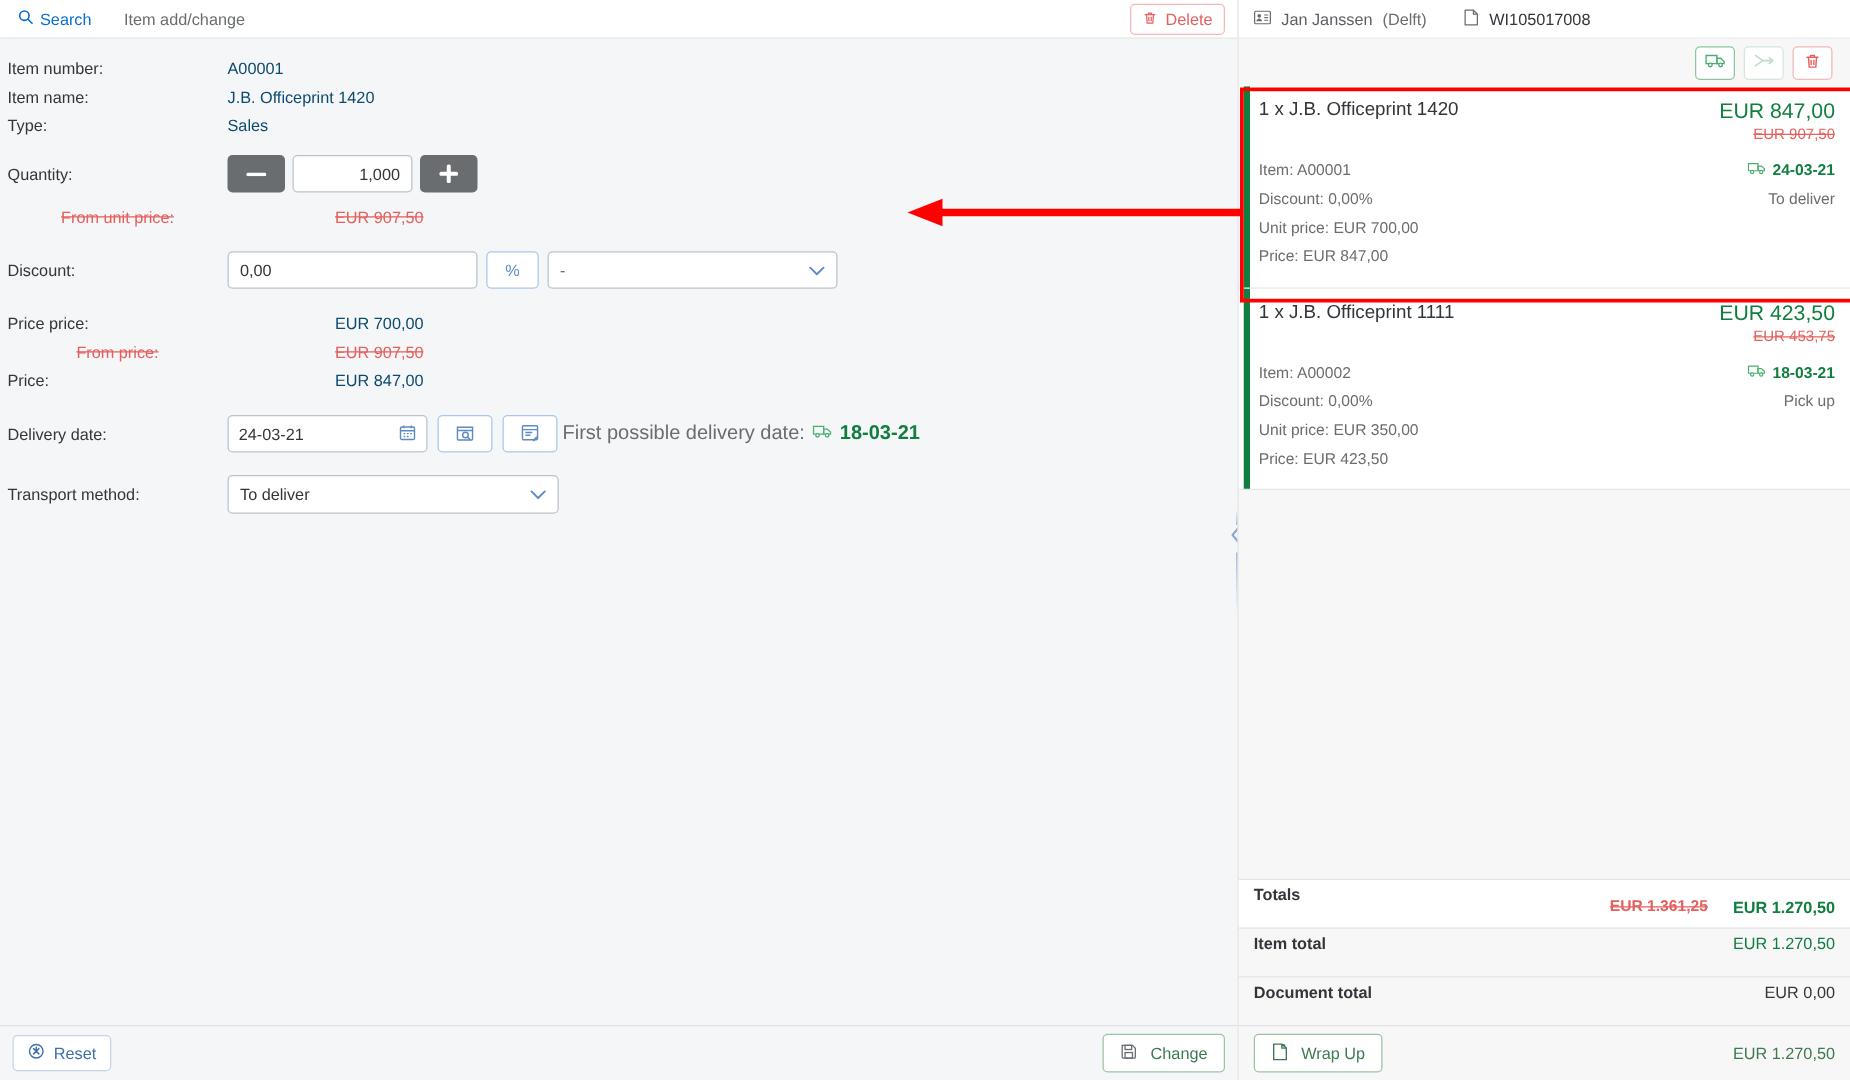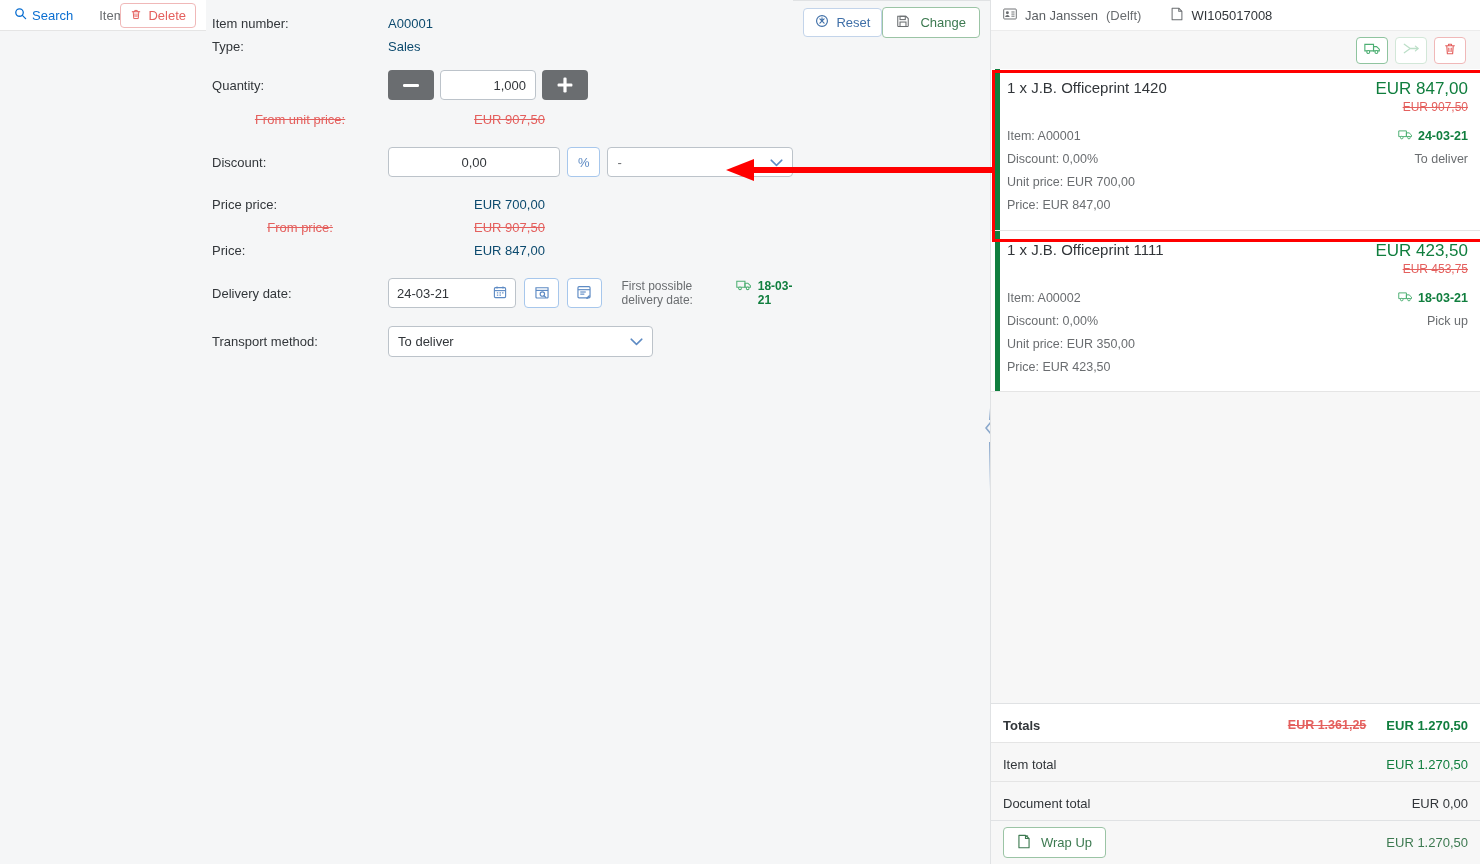--- a/index.html
+++ b/index.html
@@ -12,21 +12,21 @@
     color: #32363a;
     background: #f7f7f7;
     overflow: hidden;
   }
   #app { position: relative; width: 1480px; height: 864px; display: flex; }
 
   
   .left-pane {
     width: 990px; height: 864px;
     background: #f5f6f7;
-    display: flex; flex-direction: row;
+    display: flex; flex-direction: column;
     position: relative;
   }
   .left-header {
     height: 31px; min-height: 31px;
     background: #ffffff;
     display: flex; align-items: center;
     padding: 0 10px;
     border-bottom: 1px solid #e5e5e5;
     position: relative;
   }
@@ -81,23 +81,23 @@
     cursor: pointer;
   }
   .qty-input {
     width: 96px; height: 30px;
     border: 1px solid #bcc3ca; border-radius: 4px;
     background: #fff; text-align: right;
     padding: 0 9px; font-size: 13px; color: #32363a;
     font-family: "Liberation Sans", sans-serif;
   }
   .disc-input {
-    width: 172px; height: 30px;
+    width: 200px; height: 30px;
     border: 1px solid #bcc3ca; border-radius: 4px;
-    background: #fff; text-align: center;
+    background: #fff; text-align: left;
     padding: 0 9px; font-size: 13px; color: #32363a;
     font-family: "Liberation Sans", sans-serif;
   }
   .pct-btn {
     width: 42px; height: 30px; margin-left: 7px;
     border: 1px solid #a7c7ec; border-radius: 4px;
     background: #fff; color: #5e8bc4; font-size: 13px;
     display: flex; align-items: center; justify-content: center;
     cursor: pointer;
   }
@@ -116,21 +116,21 @@
     padding: 0 8px; font-size: 13px; color: #32363a;
   }
   .icon-btn {
     width: 44px; height: 30px; margin-left: 8px;
     border: 1px solid #a7c7ec; border-radius: 4px;
     background: #fff;
     display: flex; align-items: center; justify-content: center;
     cursor: pointer;
   }
   .fpd {
-    margin-left: 20px; font-size: 12px; color: #6a6d70;
+    margin-left: 4px; font-size: 16px; color: #6a6d70;
     display: flex; align-items: flex-start; gap: 6px;
   }
   .fpd .date { color: #107e3e; font-weight: 700; }
   .transport-select {
     width: 265px; height: 31px;
     border: 1px solid #bcc3ca; border-radius: 4px;
     background: #fff; font-size: 13px; color: #32363a;
     display: flex; align-items: center; justify-content: space-between;
     padding: 0 9px; cursor: pointer;
   }
@@ -242,27 +242,27 @@
   .card-meta { font-size: 12.5px; color: #6a6d70; line-height: 1.85; }
   .card-right { text-align: right; font-size: 12.5px; color: #6a6d70; line-height: 1.85; }
   .card-date {
     color: #107e3e; font-weight: 700; display: flex;
     align-items: center; gap: 5px; justify-content: flex-end;
   }
 
   
   .totals-block { background: #f7f7f7; }
   .totals-row {
-    display: flex; align-items: center; justify-content: space-between;
+    display: flex; justify-content: space-between;
     padding: 4px 12px 0 12px; height: 39px;
     border-top: 1px solid #e5e5e5;
     font-size: 13px;
   }
   .totals-row.head { background: #ffffff; font-weight: 700; color: #32363a; border-top: 1px solid #e0e2e4; }
-  .totals-row .label { color: #32363a; }
+  .totals-row .label { color: #32363a; font-weight: bold; }
   .totals-row.head .label { font-weight: 700; }
   .totals-vals { display: flex; align-items: center; gap: 20px; }
   .tot-old { color: #e4605e; text-decoration: line-through; font-weight: 700; font-size: 12.5px; }
   .tot-new { color: #107e3e; font-weight: 700; }
   .tot-green { color: #107e3e; }
   .tot-plain { color: #32363a; }
 
   .right-footer {
     height: 44px; min-height: 44px;
     background: #f7f7f7;
@@ -309,20 +309,24 @@
         </span>
         <span>Delete</span>
       </div>
     </div>
 
     <div class="form-area">
 
       <div class="frow">
         <div class="flabel">Item number:</div>
         <div class="fvalue">A00001</div>
+      </div>
+      <div class="frow">
+        <div class="flabel">Item name:</div>
+        <div class="fvalue">J.B. Officeprint 1420</div>
       </div>
       <div class="frow">
         <div class="flabel">Type:</div>
         <div class="fvalue">Sales</div>
       </div>
 
       <div class="spacer10"></div>
 
       <div class="frow tall">
         <div class="flabel">Quantity:</div>

